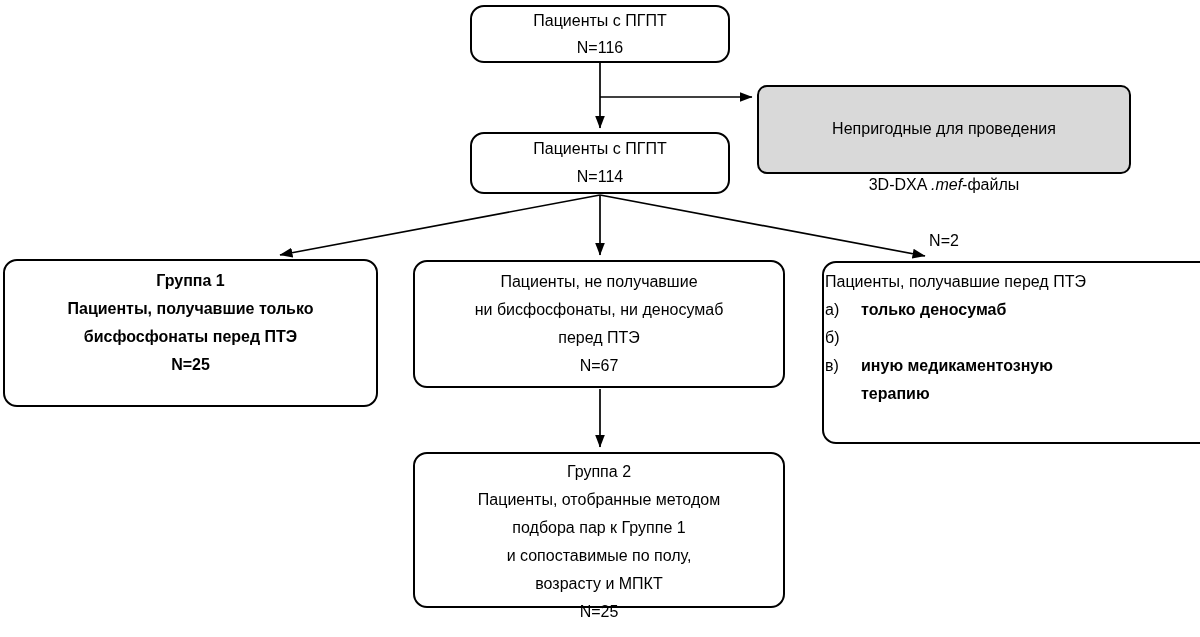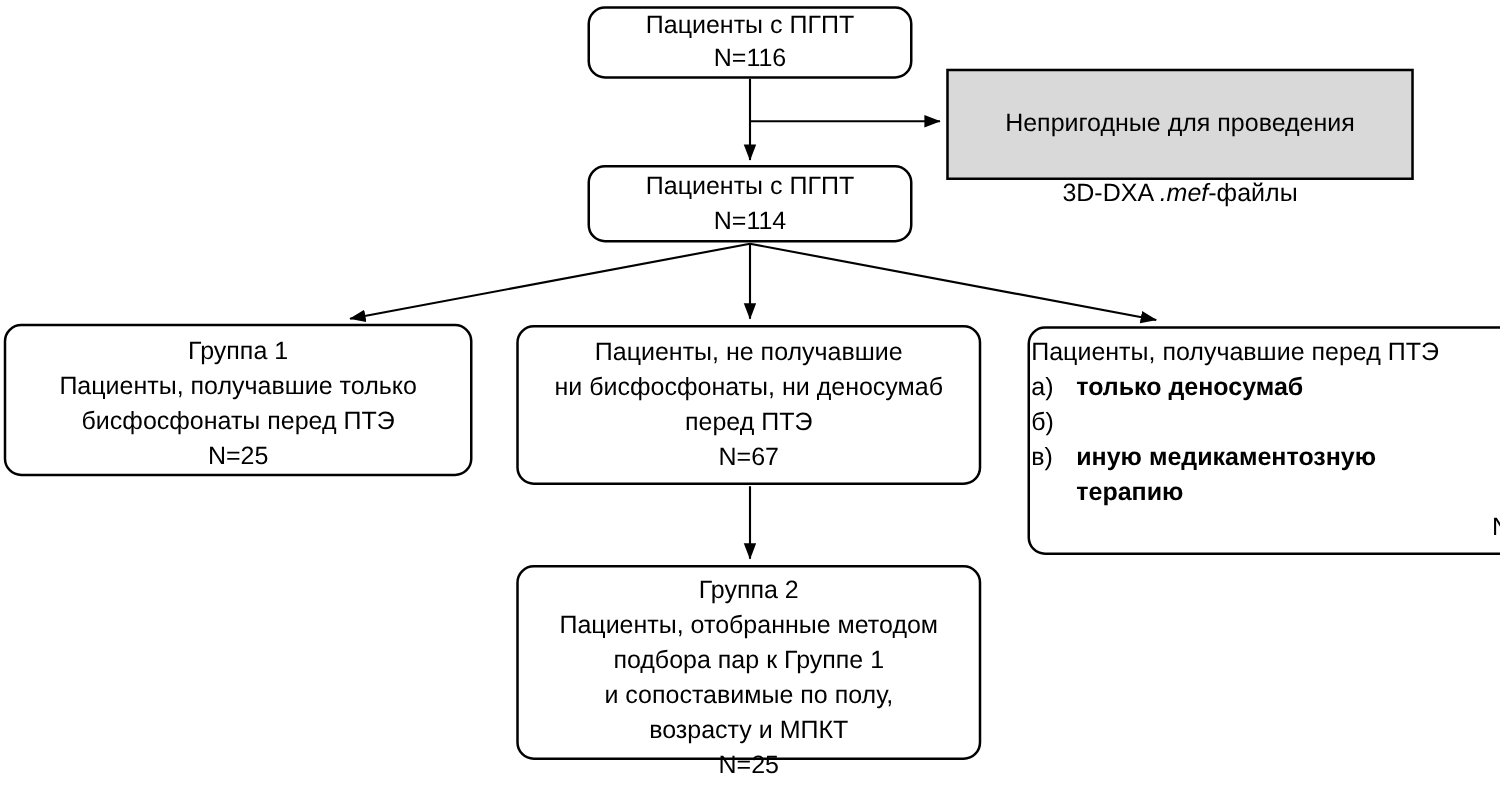--- a/index.html
+++ b/index.html
@@ -29,31 +29,31 @@
     stroke: var(--stroke);
     stroke-width: 1.7;
   }
   .arrows .arrowhead { fill: var(--stroke); }
   .node {
     position: absolute;
     box-sizing: border-box;
     border: 2px solid var(--stroke);
     background: var(--bg);
     text-align: center;
-    font-size: 20px;
+    font-size: 16px;
     line-height: 28px;
     white-space: pre-line;
   }
   .node--round { border-radius: 14px; }
-  .node--sharp { border-radius: 0; background: var(--excluded-fill); }
+  .node--sharp { border-radius: 10px; background: var(--excluded-fill); margin-top: 30px; }
 
   .node--top        { left: 470px; top: 5px;   width: 260px; height: 58px;  line-height: 27px; }
   .node--excluded   { left: 757px; top: 55px;  width: 374px; height: 89px;  }
   .node--mid        { left: 470px; top: 132px; width: 260px; height: 62px;  padding-top: 1px; }
-  .node--group1     { left: 3px;   top: 259px; width: 375px; height: 122px; padding-top: 6px; }
+  .node--group1     { left: 3px;   top: 259px; width: 375px; height: 148px; padding-top: 6px; font-weight: bold; }
   .node--untreated  { left: 413px; top: 260px; width: 372px; height: 128px; padding-top: 6px; text-align: center; }
   .node--treated    { left: 822px; top: 261px; width: 432px; height: 183px; padding: 5px 10px 0 1px; text-align: left; white-space: normal; }
   .node--group2     { left: 413px; top: 452px; width: 372px; height: 156px; padding-top: 4px; }
 
   .treated-item { display: flex; }
   .treated-marker { flex: 0 0 36px; }
   .treated-text { flex: 1 1 auto; white-space: pre-line; font-weight: bold; }
   .treated-count { text-align: right; }
   .em { font-style: italic; }
 </style>
@@ -75,20 +75,21 @@
     <line x1="600" y1="195" x2="925" y2="256" marker-end="url(#arrow)"></line>
     <line x1="600" y1="389" x2="600" y2="447" marker-end="url(#arrow)"></line>
   </svg>
 
   <div class="node node--round node--top">Пациенты с ПГПТ
 N=116</div>
 
   <div class="node node--sharp node--excluded">
     <div>Непригодные для проведения</div>
     <div style="white-space:normal;"><span>3D-DXA </span><span class="em">.mef</span><span>-файлы</span></div>
+    <div>N=2</div>
   </div>
 
   <div class="node node--round node--mid">Пациенты с ПГПТ
 N=114</div>
 
   <div class="node node--round node--group1">Группа 1
 Пациенты, получавшие только
 бисфосфонаты перед ПТЭ
 N=25</div>
 

